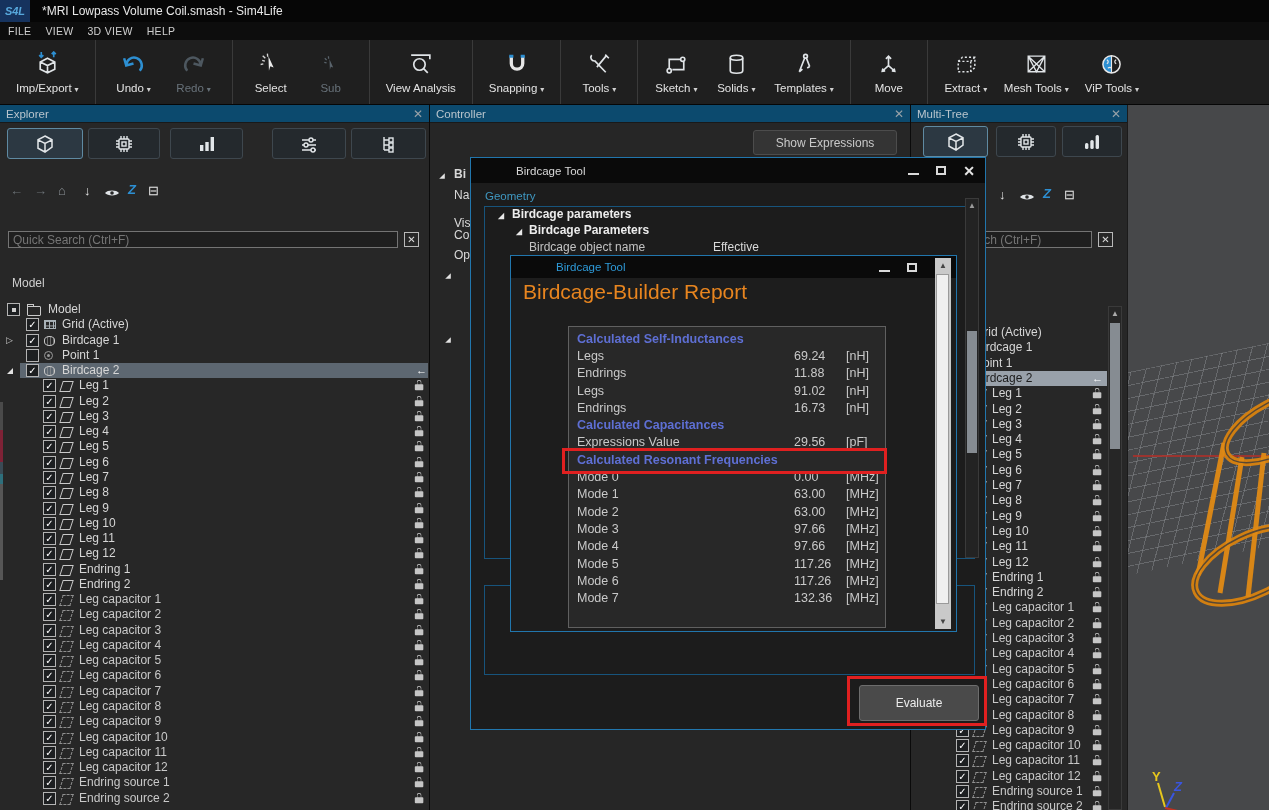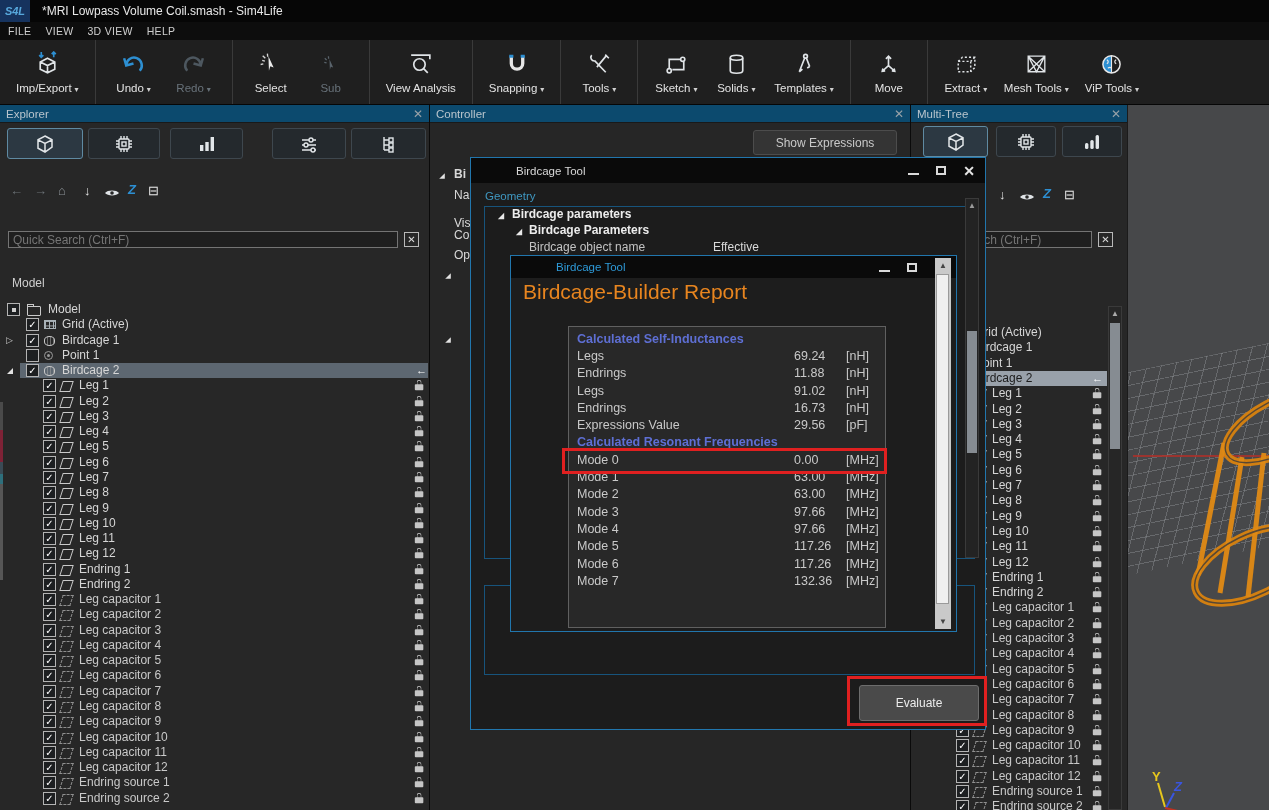--- a/index.html
+++ b/index.html
@@ -859,20 +859,23 @@
         <div class="rep-row">
           <span class="rl">Legs</span>
           <span class="rv">91.02</span>
           <span class="ru">[nH]</span>
         </div>
         <div class="rep-row">
           <span class="rl">Endrings</span>
           <span class="rv">16.73</span>
           <span class="ru">[nH]</span>
         </div>
+        <div class="rep-row sec">
+          <span class="rl">Calculated Capacitances</span>
+        </div>
         <div class="rep-row">
           <span class="rl">Expressions Value</span>
           <span class="rv">29.56</span>
           <span class="ru">[pF]</span>
         </div>
         <div class="rep-row sec">
           <span class="rl">Calculated Resonant Frequencies</span>
         </div>
         <div class="rep-row">
           <span class="rl">Mode 0</span>

